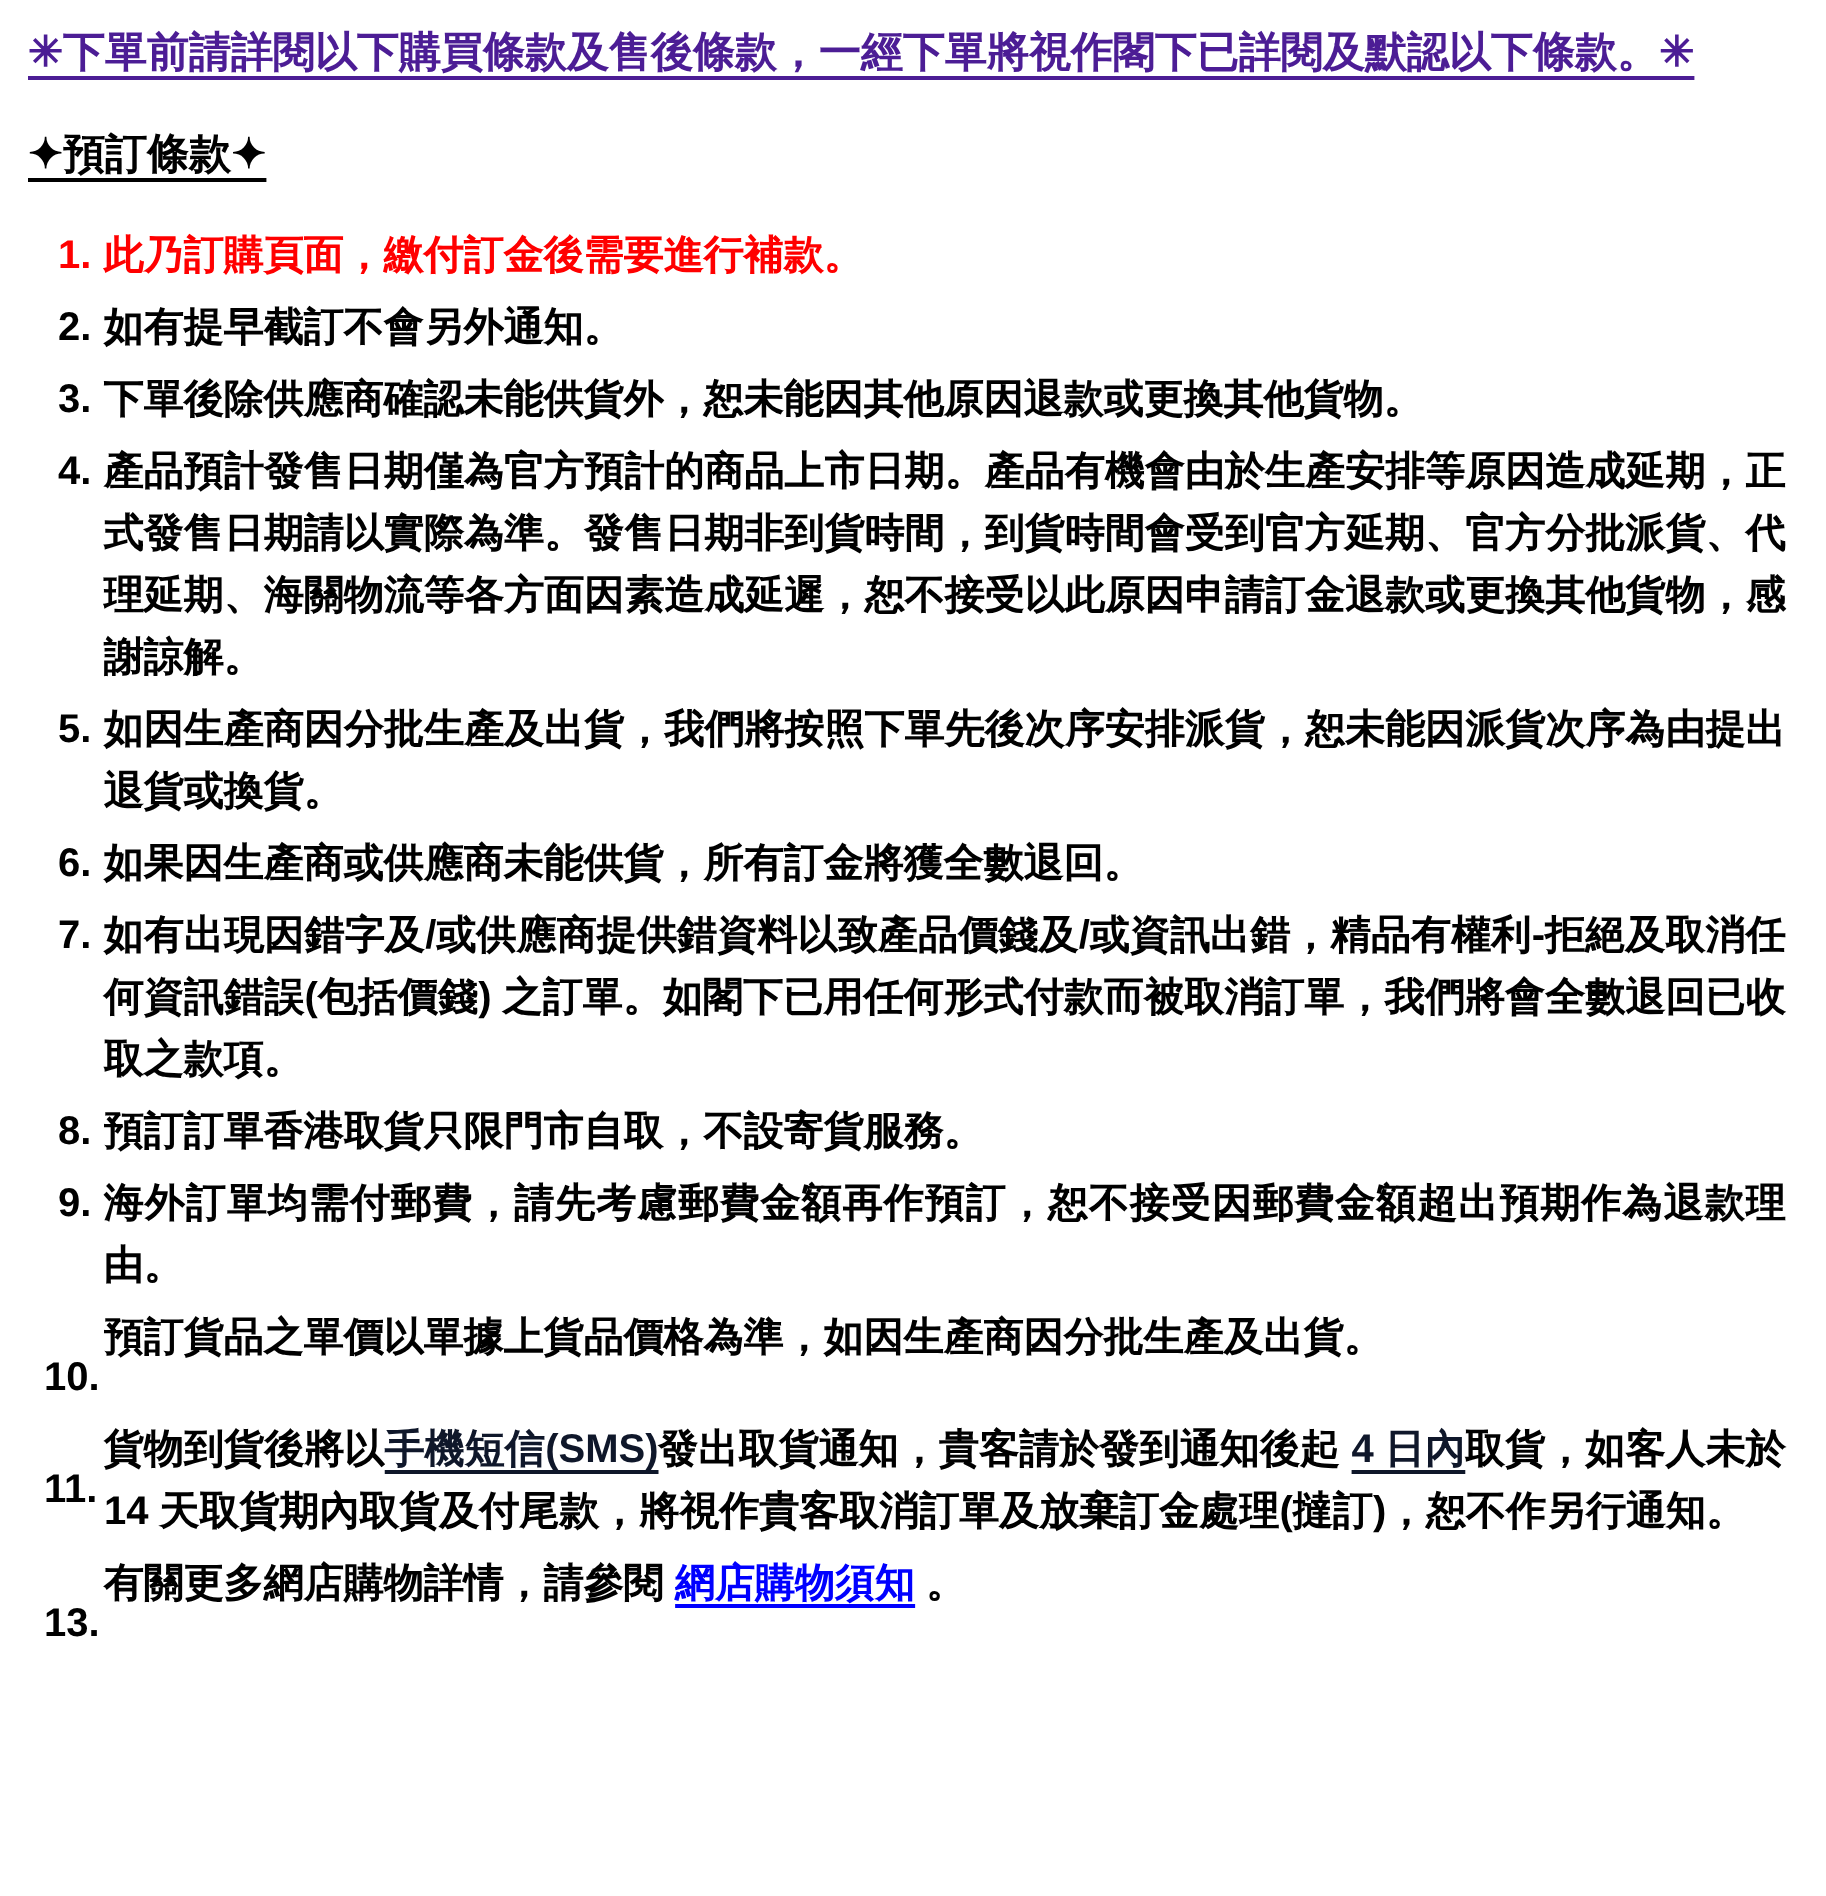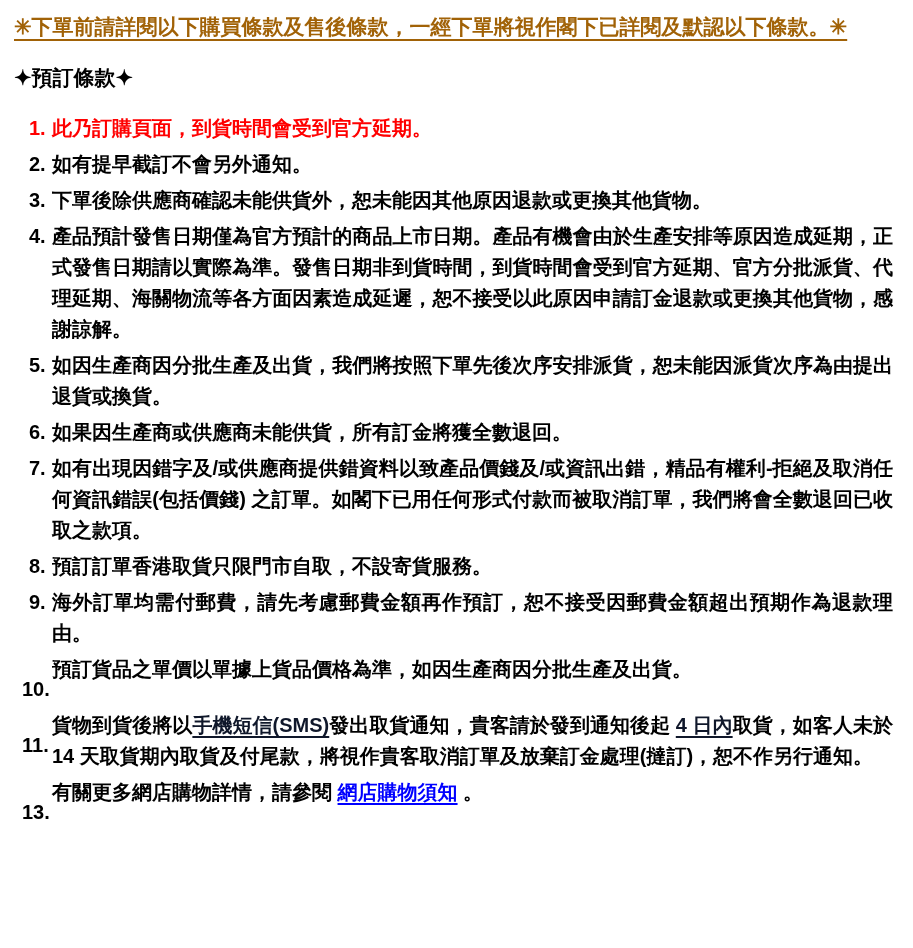--- a/index.html
+++ b/index.html
@@ -12,32 +12,33 @@
     min-height: 948px;
     font-family: "Liberation Sans", sans-serif;
     font-weight: 700;
     color: #000000;
     box-sizing: border-box;
   }
   .doc {
     padding: 13px 20px 18px 14px;
   }
   .warning-header {
-    color: #a16207;
+    color: #4c1d95;
     font-size: 21px;
     line-height: 28px;
     text-decoration: underline;
     text-decoration-thickness: 2px;
     text-underline-offset: 5px;
   }
   .section-title {
     margin-top: 23px;
     font-size: 21px;
     line-height: 28px;
     color: #000000;
+    text-decoration: underline;
     text-decoration-thickness: 2px;
     text-underline-offset: 5px;
   }
   .terms-list {
     margin-top: 21px;
   }
   .term {
     display: flex;
     font-size: 20px;
     line-height: 31px;
@@ -77,21 +78,21 @@
 <body>
 
 <div class="doc">
   <div class="warning-header">✳下單前請詳閱以下購買條款及售後條款，一經下單將視作閣下已詳閱及默認以下條款。✳</div>
 
   <div class="section-title">✦預訂條款✦</div>
 
   <div class="terms-list">
       <div class="term red">
         <span class="term-num">1.</span>
-        <span class="term-text"><span>此乃訂購頁面，到貨時間會受到官方延期。</span></span>
+        <span class="term-text"><span>此乃訂購頁面，繳付訂金後需要進行補款。</span></span>
       </div>
       <div class="term">
         <span class="term-num">2.</span>
         <span class="term-text"><span>如有提早截訂不會另外通知。</span></span>
       </div>
       <div class="term">
         <span class="term-num">3.</span>
         <span class="term-text"><span>下單後除供應商確認未能供貨外，恕未能因其他原因退款或更換其他貨物。</span></span>
       </div>
       <div class="term">

